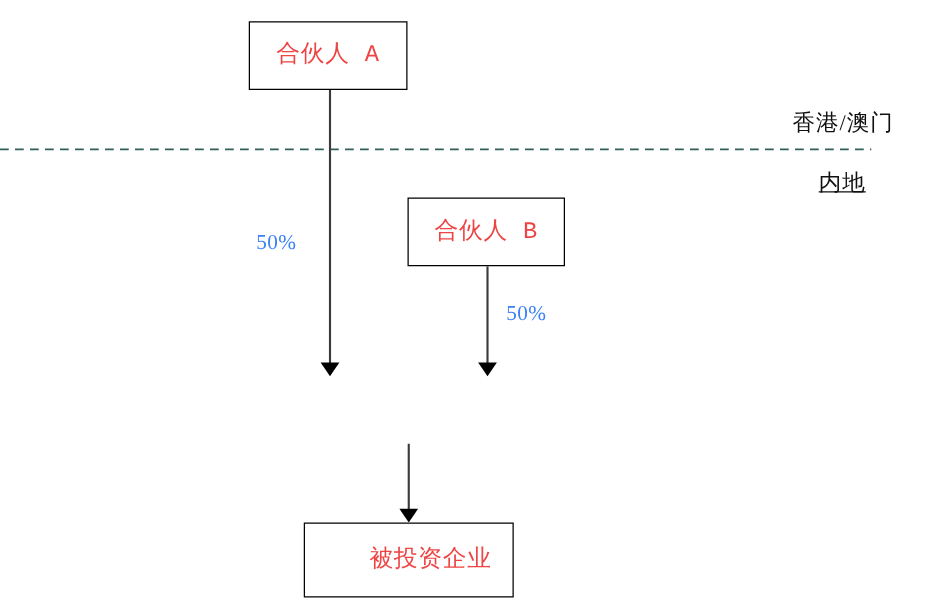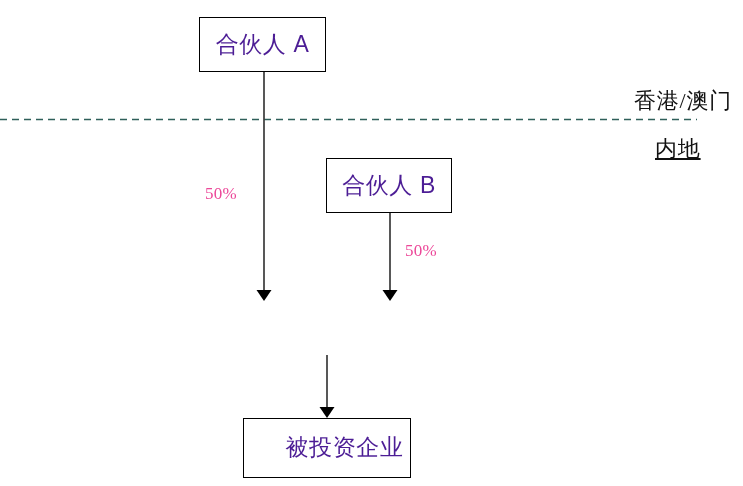--- a/index.html
+++ b/index.html
@@ -21,25 +21,25 @@
   }
   .node-box {
     position: absolute;
     box-sizing: border-box;
     border: 1.4px solid #000000;
     background: #ffffff;
     display: flex;
     align-items: center;
     justify-content: center;
     text-align: center;
-    font-family: Liberation Sans, sans-serif;
-    font-size: 23px;
+    font-family: Liberation Mono, monospace;
+    font-size: 19px;
     line-height: 1.2;
     letter-spacing: 0.6px;
-    color: #4c1d95;
+    color: #ef4444;
     white-space: nowrap;
   }
   #node-partner-a {
     left: 199px;
     top: 17px;
     width: 127px;
     height: 55px;
   }
   #node-partner-b {
     left: 326px;
@@ -80,36 +80,36 @@
   .divider-line {
     stroke: #2f5f5a;
     stroke-width: 1.5;
     stroke-dasharray: 7 5;
     fill: none;
   }
   .edge-label {
     position: absolute;
     font-family: "Liberation Serif", "DejaVu Serif", serif;
     font-size: 17px;
-    color: #ec4899;
+    color: #3b82f6;
     white-space: nowrap;
     letter-spacing: 0.3px;
   }
   #label-pct-a {
     left: 205px;
     top: 184px;
   }
   #label-pct-b {
     left: 405px;
     top: 241px;
   }
   .region-label {
     position: absolute;
     font-family: "Liberation Serif", "DejaVu Serif", serif;
-    font-size: 22px;
+    font-size: 18px;
     color: #111111;
     white-space: nowrap;
     letter-spacing: 0.8px;
   }
   #label-region-hkmo {
     left: 634px;
     top: 86px;
   }
   #label-region-mainland {
     left: 655px;

